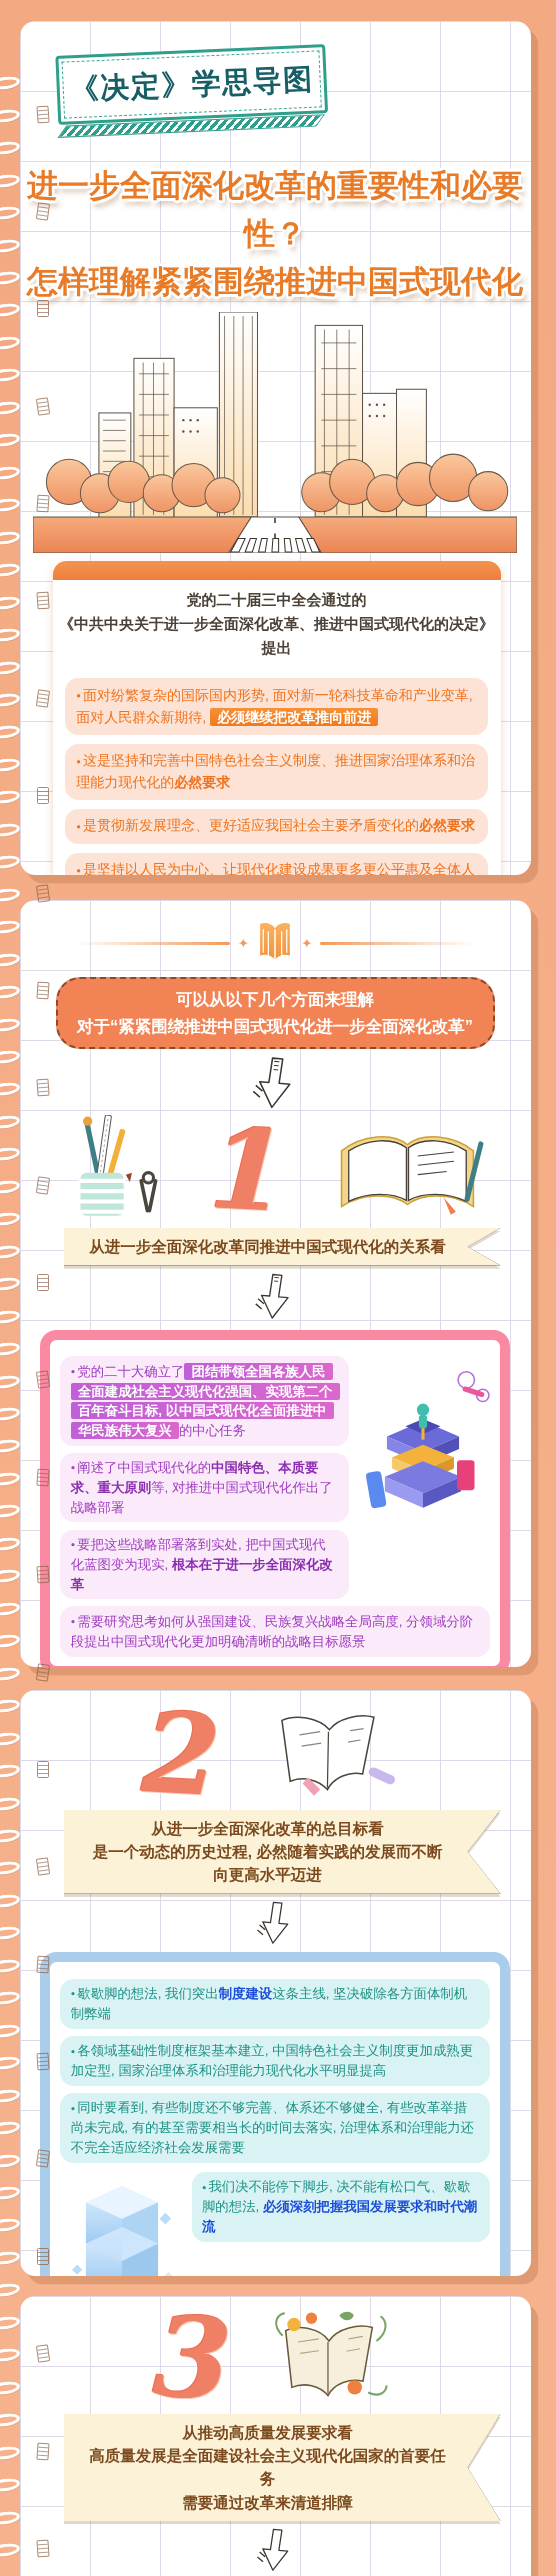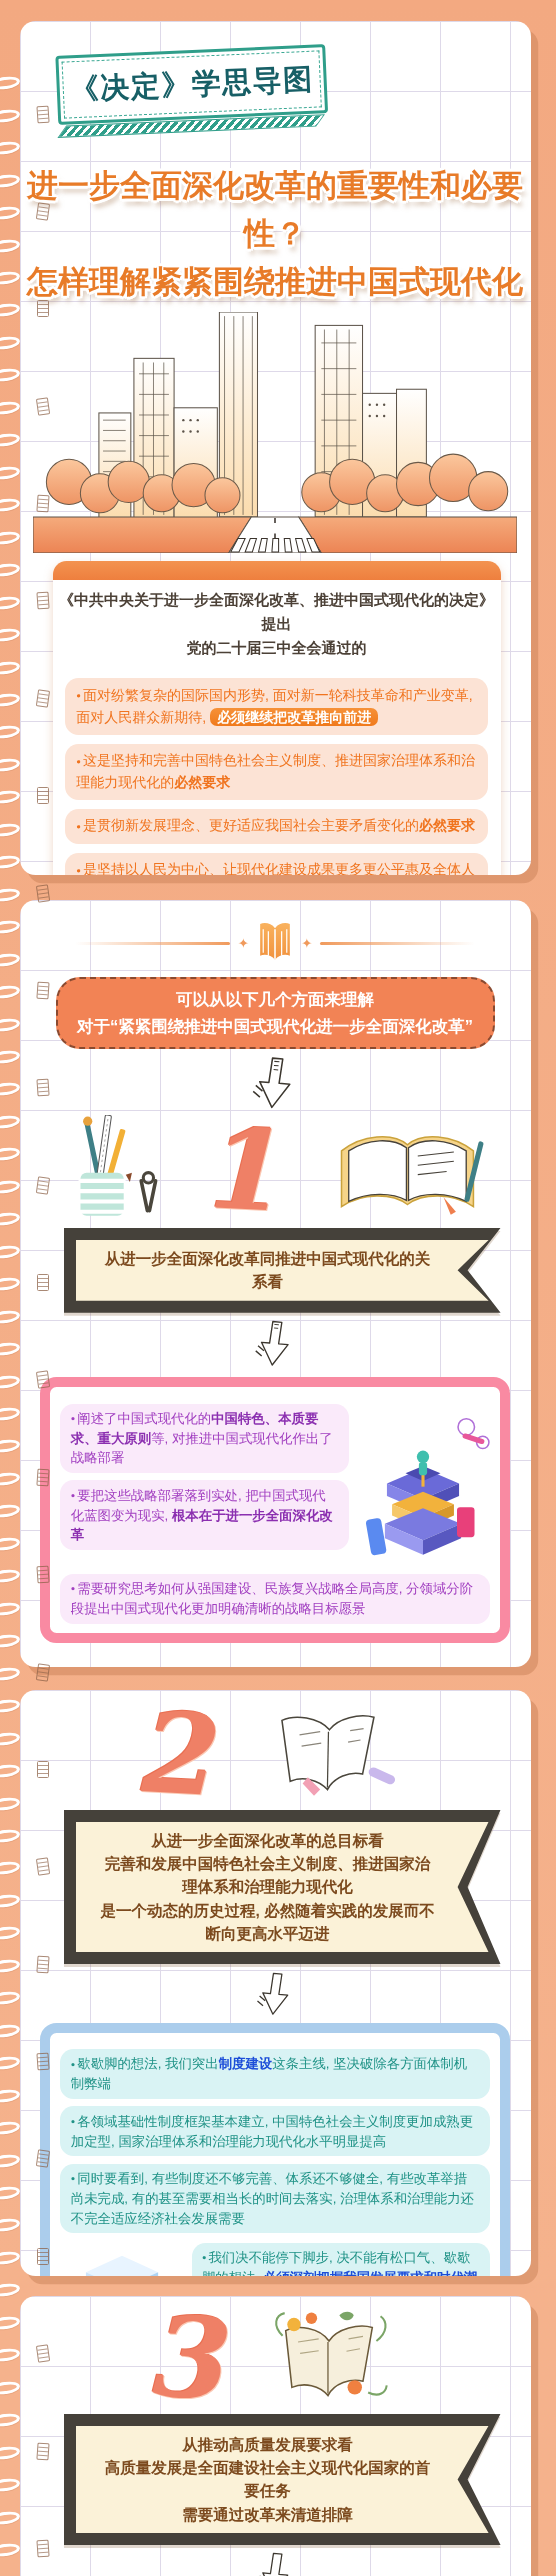--- a/index.html
+++ b/index.html
@@ -45,21 +45,21 @@
   .intro-card { margin:8.2px 30px 0 33px; background:#fff; border-radius:13.4px;
                 box-shadow:0 4.1px 9.3px rgba(205,140,95,.35); overflow:hidden; }
   .intro-band { height:18.5px; background:linear-gradient(#f39350,#ee7f3e); }
   .intro-header { text-align:center; padding:8.2px 5.2px 3.1px; color:#4c4137; font-weight:800;
                   font-size:15px; line-height:1.6; }
   .intro-bullets { padding:6.2px 12.4px 13.4px; }
   .pill { border-radius:13.4px; padding:6.2px 11.3px; margin-top:9.3px; font-size:14px; line-height:21.6px; }
   .pill::before { content:"● "; font-size:.55em; vertical-align:1.5px; }
   .intro-card .pill { background:#fce3d5; color:#f0741f; }
   .seg-b { font-weight:800; }
-  .seg-h { color:#fff; font-weight:800; padding:1px 7.2px; border-radius:7px;
+  .seg-h { color:#fff; font-weight:800; padding:1px 7.2px; border-radius:2px;
            -webkit-box-decoration-break:clone; box-decoration-break:clone; }
   .intro-card .seg-h { background:linear-gradient(#f69138,#f07a1c); }
 
   
   .ornament { display:flex; align-items:center; justify-content:center; gap:7.2px; height:56px; }
   .orn-line { height:2.6px; width:155px; border-radius:1.5px; background:linear-gradient(90deg,rgba(243,164,110,0),#f09a5c); }
   .orn-line.r { background:linear-gradient(90deg,#f09a5c,rgba(243,164,110,0)); }
   .orn-star { color:#f09a5c; font-size:13.4px; }
 
   
@@ -69,21 +69,21 @@
   
   .arrow-wrap { text-align:center; margin-top:7.2px; }
   .trio { display:flex; align-items:flex-end; justify-content:space-between; padding:0 45px; margin-top:0; height:109px; }
   .num-row { display:flex; align-items:center; justify-content:center; gap:31px; height:95px; }
   .big-num { font-family:"DejaVu Serif",serif; font-style:italic; font-weight:900; font-size:111px;
              line-height:.9; color:#ef8066; transform:rotate(3deg);
              text-shadow:1px 1px 0 #fbc9b4, -1px -1px 0 #e96f52; }
 
   
   .banner { position:relative; margin:7.2px 30px 0 44px; filter:drop-shadow(0 3.1px 0 rgba(130,95,60,.25)); }
-  .banner-outer { background:#45413a; clip-path:polygon(0 0,100% 0,calc(100% - 33px) 50%,100% 100%,0 100%); padding:12px; }
+  .banner-outer { background:#45413a; clip-path:polygon(0 0,100% 0,calc(100% - 33px) 50%,100% 100%,0 100%); padding:0; }
   .banner-inner { background:#fbf2d8; clip-path:polygon(0 0,100% 0,calc(100% - 31px) 50%,100% 100%,0 100%);
                   text-align:center; color:#7c4a1e; font-weight:900; font-size:15.5px; line-height:1.5; padding:7.2px 52px 7.2px 23px; }
 
   
   .card { margin:8.2px 20.6px 0; border-radius:16.5px; background:#fff; padding:9.3px 10.3px; }
   .card .pill { font-size:13.4px; line-height:19.6px; padding:5.2px 10.3px; margin-top:7.2px; }
   .card-pink   { border:10.3px solid #f98aa2; }
   .card-pink  .pill { background:#faeafa; color:#a13fc0; }
   .card-pink  .seg-b { color:#8b2fb0; }
   .card-pink  .seg-h { background:linear-gradient(90deg,#c05fd8,#da68cc); }
@@ -184,22 +184,22 @@
           <polygon points="488,440 499,440 503,466 490,466"></polygon>
             <polygon points="510,440 522,440 530,466 516,466"></polygon>
           <polygon points="532,440 545,440 557,466 542,466"></polygon>
         </g>
       </g>
     </svg>
 
     <div class="intro-card">
       <div class="intro-band"></div>
       <div class="intro-header">
+        <div>党的二十届三中全会通过的</div>
         <div>《中共中央关于进一步全面深化改革、推进中国式现代化的决定》提出</div>
-        <div>党的二十届三中全会通过的</div>
       </div>
       <div class="intro-bullets">
         <div class="pill"><span class="seg-n">面对纷繁复杂的国际国内形势, 面对新一轮科技革命和产业变革, 面对人民群众新期待, </span><span class="seg-h">必须继续把改革推向前进</span></div>
         <div class="pill"><span class="seg-n">这是坚持和完善中国特色社会主义制度、推进国家治理体系和治理能力现代化的</span><span class="seg-b">必然要求</span></div>
         <div class="pill"><span class="seg-n">是贯彻新发展理念、更好适应我国社会主要矛盾变化的</span><span class="seg-b">必然要求</span></div>
         <div class="pill"><span class="seg-n">是坚持以人民为中心、让现代化建设成果更多更公平惠及全体人民的</span></div>
 
       </div>
     </div>
   </section>
@@ -274,20 +274,21 @@
       <svg width="40" height="47" viewBox="0 0 86 104" style="transform:rotate(5deg)">
         <path d="M34 4 L54 4 L51 52 L72 52 L41 100 L13 52 L31 52 Z" fill="#fff" stroke="#3c372f" stroke-width="3" stroke-linejoin="round"></path>
         <path d="M38 10 l10 0 M38 18 l9 0" stroke="#3c372f" stroke-width="2"></path>
         <path d="M6 60 l14 10 M2 72 l14 10" stroke="#3c372f" stroke-width="3"></path>
       </svg>
     </div>
 
     <div class="card card-pink">
       <div class="split">
         <div class="grow">
+          <div class="pill"><span class="seg-n">党的二十大确立了</span><span class="seg-h">团结带领全国各族人民全面建成社会主义现代化强国、实现第二个百年奋斗目标, 以中国式现代化全面推进中华民族伟大复兴</span><span class="seg-n">的中心任务</span></div>
           <div class="pill"><span class="seg-n">阐述了中国式现代化的</span><span class="seg-b">中国特色、本质要求、重大原则</span><span class="seg-n">等, 对推进中国式现代化作出了战略部署</span></div>
           <div class="pill"><span class="seg-n">要把这些战略部署落到实处, 把中国式现代化蓝图变为现实, </span><span class="seg-b">根本在于进一步全面深化改革</span></div>
         </div>
         <svg class="illus" width="134" height="170" viewBox="0 0 260 330">
           <g>
             <polygon points="60,170 130,140 200,170 130,200" fill="#6a6ad8"></polygon>
             <polygon points="60,170 130,200 130,224 60,194" fill="#8585e8"></polygon>
             <polygon points="130,200 200,170 200,194 130,224" fill="#5050b8"></polygon>
             <polygon points="70,210 130,186 190,210 130,236" fill="#f2b23c"></polygon>
             <polygon points="70,210 130,236 130,258 70,232" fill="#f6c86a"></polygon>
@@ -321,21 +322,20 @@
         <path d="M92 50 l40 -6 M96 72 l38 -6 M190 42 l26 -4 M186 64 l24 -4" stroke="#8a857a" stroke-width="2.4"></path>
         <polygon points="108,132 132,156 120,168 98,144" fill="#f2a0b4"></polygon>
         <rect x="224" y="120" width="54" height="18" rx="9" fill="#c9b8ec" transform="rotate(24 250 130)"></rect>
       </svg>
     </div>
 
     <div class="banner">
       <div class="banner-outer">
         <div class="banner-inner">
           <div>从进一步全面深化改革的总目标看</div>
-          <div>完善和发展中国特色社会主义制度、推进国家治理体系和治理能力现代化</div>
           <div>是一个动态的历史过程, 必然随着实践的发展而不断向更高水平迈进</div>
         </div>
       </div>
     </div>
 
     <div class="arrow-wrap">
       <svg width="37" height="44" viewBox="0 0 86 104" style="transform:rotate(5deg)">
         <path d="M34 4 L54 4 L51 52 L72 52 L41 100 L13 52 L31 52 Z" fill="#fff" stroke="#3c372f" stroke-width="3" stroke-linejoin="round"></path>
         <path d="M6 60 l14 10 M2 72 l14 10" stroke="#3c372f" stroke-width="3"></path>
       </svg>

